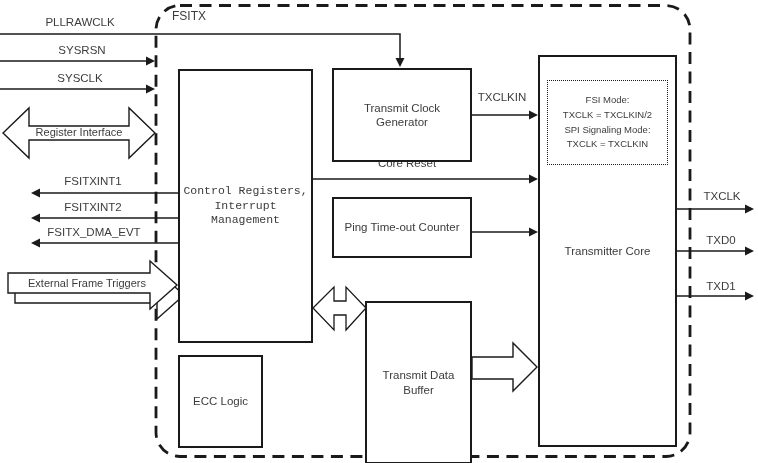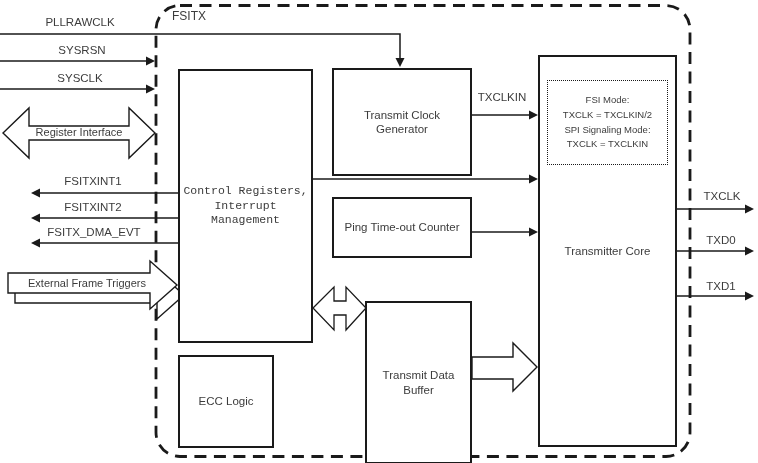--- a/index.html
+++ b/index.html
@@ -132,29 +132,29 @@
   <div class="lbl" style="left:407px; top:163px;">Core Reset</div>
   <div class="lbl" style="left:502px; top:97px;">TXCLKIN</div>
 
   <div class="lbl" style="left:722px; top:196px;">TXCLK</div>
   <div class="lbl" style="left:721px; top:240px;">TXD0</div>
   <div class="lbl" style="left:721px; top:286px;text-align:right;">TXD1</div>
 
   <div class="block" style="left:178px; top:69px;  width:135px; height:274px;font-family:Liberation Mono, monospace;">Control Registers,
 Interrupt Management</div>
 
-  <div class="block" style="left:332px; top:68px;  width:140px; height:108px;">Transmit Clock
+  <div class="block" style="left:332px; top:68px;  width:140px; height:94px;">Transmit Clock
 Generator</div>
 
   <div class="block" style="left:332px; top:197px; width:140px; height:61px;">Ping Time-out Counter</div>
 
   <div class="block" style="left:365px; top:285px; width:107px; height:163px;margin-top:16px;">Transmit Data
 Buffer</div>
 
-  <div class="block" style="left:178px; top:355px; width:96px;  height:93px;text-align:right;">ECC Logic</div>
+  <div class="block" style="left:178px; top:355px; width:85px;  height:93px;text-align:right;">ECC Logic</div>
 
   <div class="block" style="left:538px; top:55px;  width:139px; height:392px;">
     <div class="note-box">FSI Mode:
 TXCLK = TXCLKIN/2
 SPI Signaling Mode:
 TXCLK = TXCLKIN</div>
     <div class="core-lbl">Transmitter Core</div>
   </div>
 
 </div>

